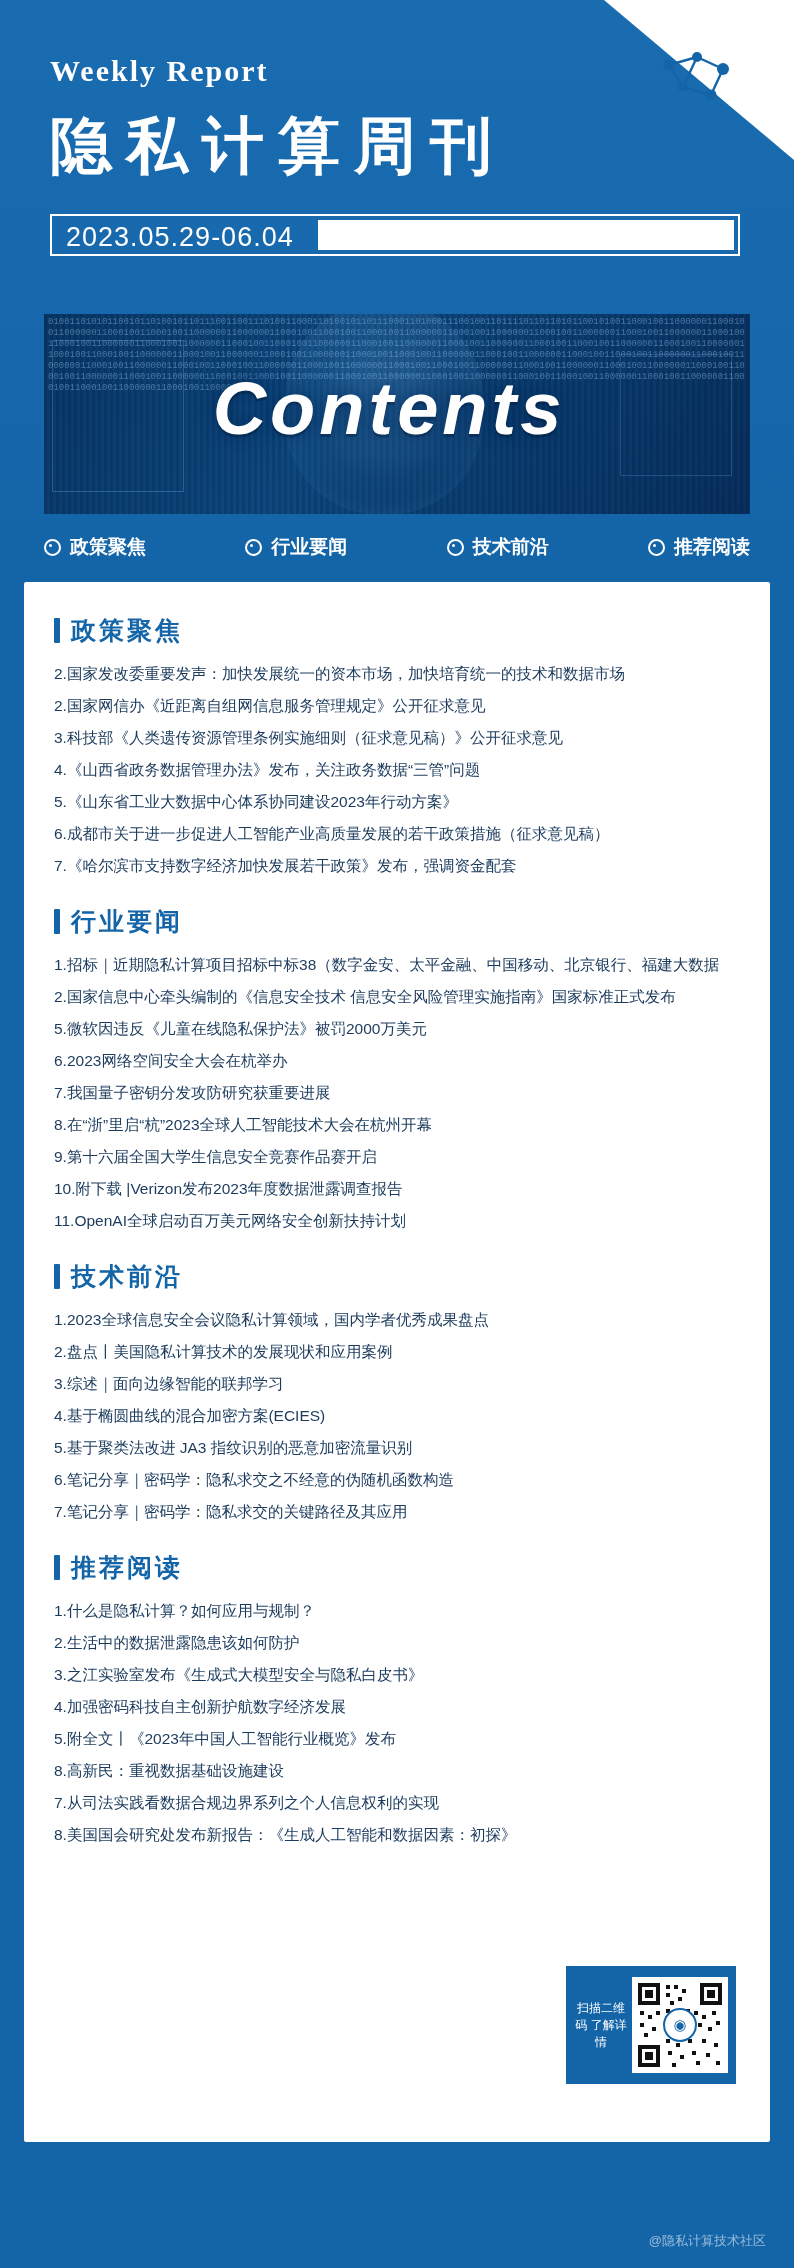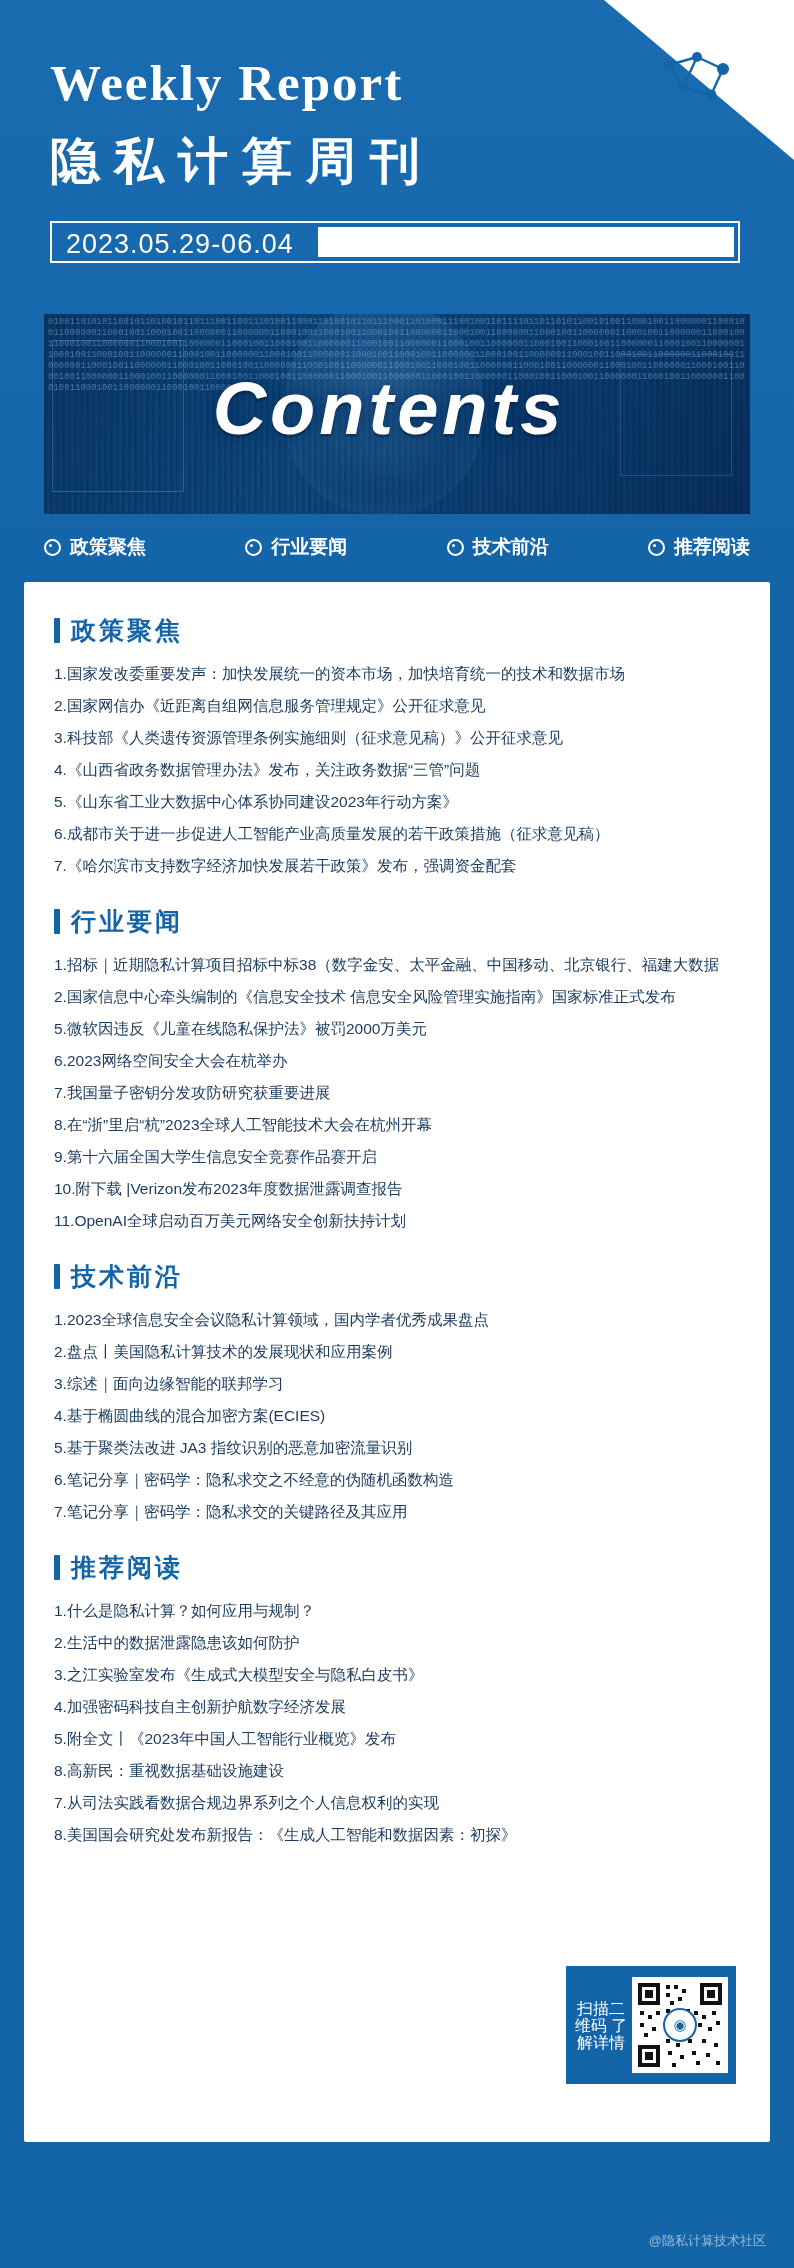--- a/index.html
+++ b/index.html
@@ -30,29 +30,29 @@
     opacity:1;
   }
   .logo-box{
     position:absolute;right:40px;top:38px;width:118px;height:84px;
     display:flex;align-items:center;justify-content:center;
   }
   .weekly-en{
     font-family:"Liberation Serif","DejaVu Serif",serif;
     font-weight:bold;
     color:#ffffff;
-    font-size:51px;
+    font-size:30px;
     letter-spacing:2px;
     margin:14px 0 0 6px;
   }
   .weekly-cn{
     font-family:"Liberation Serif","DejaVu Serif",serif;
     font-weight:bold;
     color:#ffffff;
-    font-size:50px;
+    font-size:62px;
     letter-spacing:14px;
     margin:16px 0 0 6px;
     white-space:nowrap;
   }
   .date-row{
     margin:26px 0 0 6px;
     display:flex;align-items:stretch;
     width:690px;height:42px;
     border:2px solid #ffffff;
     box-sizing:border-box;
@@ -180,21 +180,21 @@
     position:absolute;
     right:34px;bottom:58px;
     width:170px;height:118px;
     background:#1464a8;
     display:flex;align-items:center;
     padding:8px;
     box-sizing:border-box;
   }
   .qr-caption{
     color:#ffffff;
-    font-size:16px;
+    font-size:12px;
     line-height:17px;
     width:70px;
     text-align:center;
     font-family:"Liberation Sans",sans-serif;
   }
   .qr-img{
     width:96px;height:96px;
     background:#ffffff;
     position:relative;
     margin-left:4px;
@@ -275,21 +275,21 @@
       <span>推荐阅读</span>
     </div>
   </div>
 
   <div class="card">
 
     <div class="sec-title">
       <div class="sec-bar"></div>
       <div class="sec-text">政策聚焦</div>
     </div>
-    <p class="item">1.国家发改委重要发声：加快发展统一的资本市场，加快培育统一的技术和数据市场</p>
+    <p class="item">2.国家发改委重要发声：加快发展统一的资本市场，加快培育统一的技术和数据市场</p>
     <p class="item">2.国家网信办《近距离自组网信息服务管理规定》公开征求意见</p>
     <p class="item">3.科技部《人类遗传资源管理条例实施细则（征求意见稿）》公开征求意见</p>
     <p class="item">4.《山西省政务数据管理办法》发布，关注政务数据“三管”问题</p>
     <p class="item">5.《山东省工业大数据中心体系协同建设2023年行动方案》</p>
     <p class="item">6.成都市关于进一步促进人工智能产业高质量发展的若干政策措施（征求意见稿）</p>
     <p class="item">7.《哈尔滨市支持数字经济加快发展若干政策》发布，强调资金配套</p>
 
     <div class="sec-title">
       <div class="sec-bar"></div>
       <div class="sec-text">行业要闻</div>

